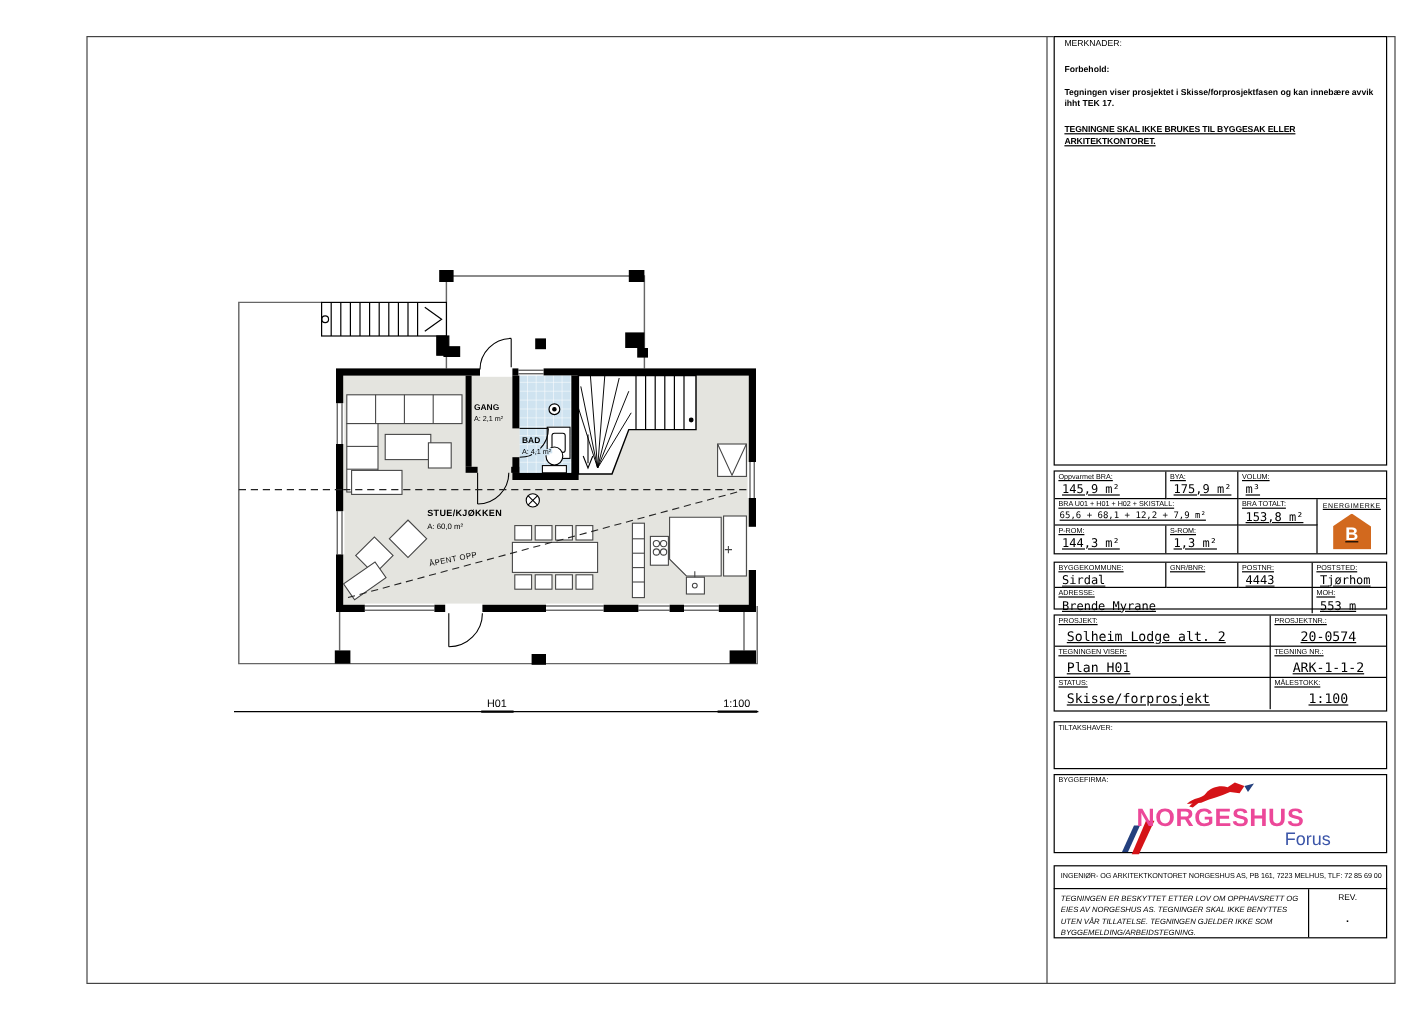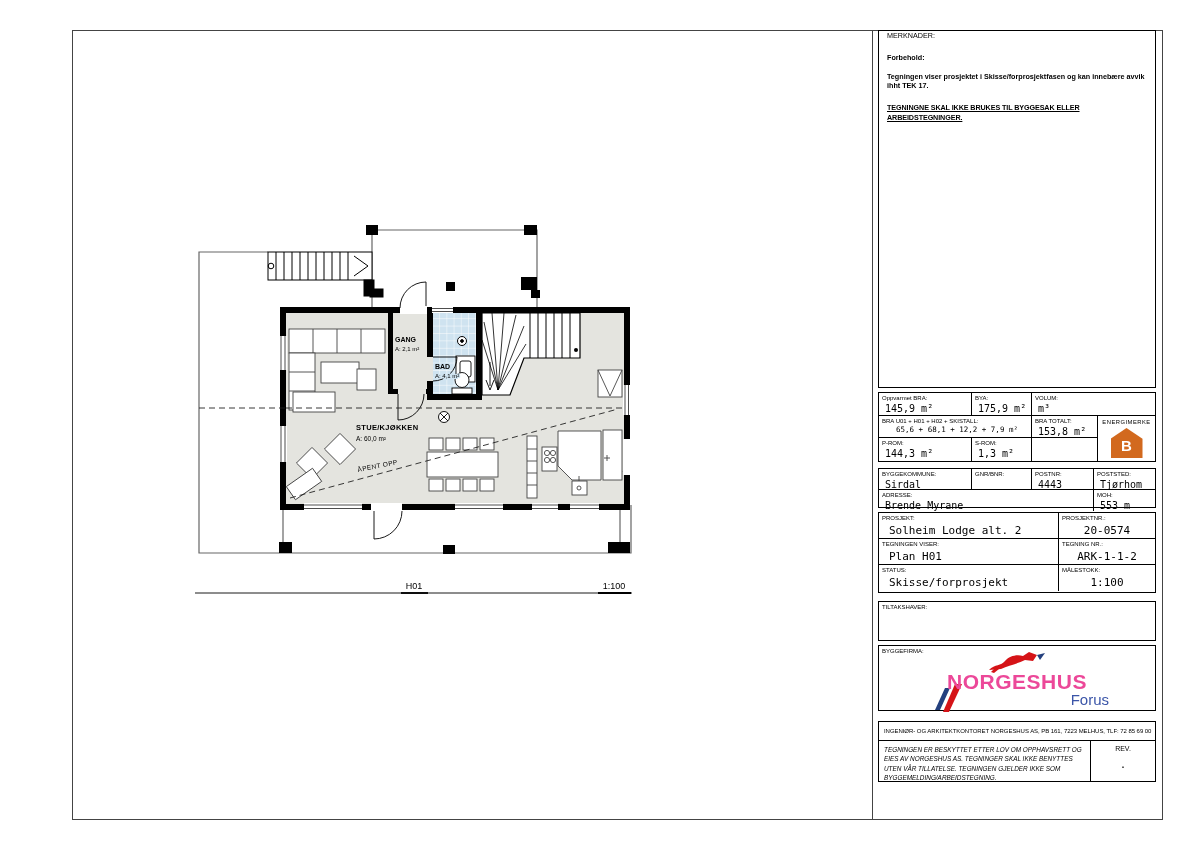--- a/index.html
+++ b/index.html
@@ -4,25 +4,25 @@
 <style>
   html,body{margin:0;padding:0;background:#fff;}
   body{width:1190px;height:841px;position:relative;font-family:"Liberation Sans",sans-serif;color:#000;overflow:hidden;}
   .frame{position:absolute;left:72px;top:30px;width:1091px;height:790px;border:1.4px solid #444;box-sizing:border-box;}
   .divider{position:absolute;left:872px;top:30px;width:1px;height:790px;background:#444;}
   #plan-svg{position:absolute;left:72px;top:30px;}
   
   .titleblock{position:absolute;left:878px;top:30px;width:278px;}
   .tb-box{border:1px solid #000;background:#fff;box-sizing:border-box;position:relative;}
   .grid{display:grid;}
-  .c{position:relative;overflow:hidden;box-sizing:border-box;}
+  .c{position:relative;overflow:hidden;box-sizing:border-box;text-decoration:underline;}
   .br{border-right:1px solid #000;} .bb{border-bottom:1px solid #000;}
   .lbl{font-size:6px;padding:2px 0 0 3px;white-space:nowrap;line-height:1.1;}
   .val{font-family:"DejaVu Sans Mono",monospace;font-size:10px;padding:1px 0 0 6px;white-space:nowrap;line-height:1.1;}
-  .val.small{font-size:7.5px;padding-left:4px;text-align:center;}
+  .val.small{font-size:7.5px;padding-left:4px;}
   .val.big{font-size:11px;padding-left:10px;padding-top:3px;}
   .val.center{text-align:center;padding-left:0;}
   
   .notes{height:358px;padding:0 8px;font-size:7.2px;line-height:1.3;}
   .n-title{margin-bottom:13px;}
   .n-sub{font-weight:bold;margin-bottom:9px;}
   .n-body{font-weight:bold;margin-bottom:13px;width:258px;}
   .n-warn{font-weight:bold;text-decoration:underline;letter-spacing:-0.1px;}
   
   .energy{display:flex;flex-direction:column;align-items:center;}
@@ -290,21 +290,21 @@
     <line x1="598" y1="593" x2="631" y2="593" stroke="#000" stroke-width="1.8"></line>
   </g>
 </svg>
 
 <div class="titleblock">
 
   <div class="tb-box notes mb4">
     <div class="n-title">MERKNADER:</div>
     <div class="n-sub">Forbehold:</div>
     <div class="n-body">Tegningen viser prosjektet i Skisse/forprosjektfasen og kan innebære avvik ihht TEK 17.</div>
-    <div class="n-warn">TEGNINGNE SKAL IKKE BRUKES TIL BYGGESAK ELLER ARBEIDSTEGNINGER.</div>
+    <div class="n-warn">TEGNINGNE SKAL IKKE BRUKES TIL BYGGESAK ELLER ARKITEKTKONTORET.</div>
   </div>
 
   <div class="tb-box grid mb6" style="height:70px;grid-template-columns:93px 60px 66px 1fr;grid-template-rows:23px 22px 23px;">
     <div class="c br bb">
       <div class="lbl">Oppvarmet BRA:</div>
       <div class="val">145,9 m²</div>
     </div>
     <div class="c br bb">
       <div class="lbl">BYA:</div>
       <div class="val">175,9 m²</div>

